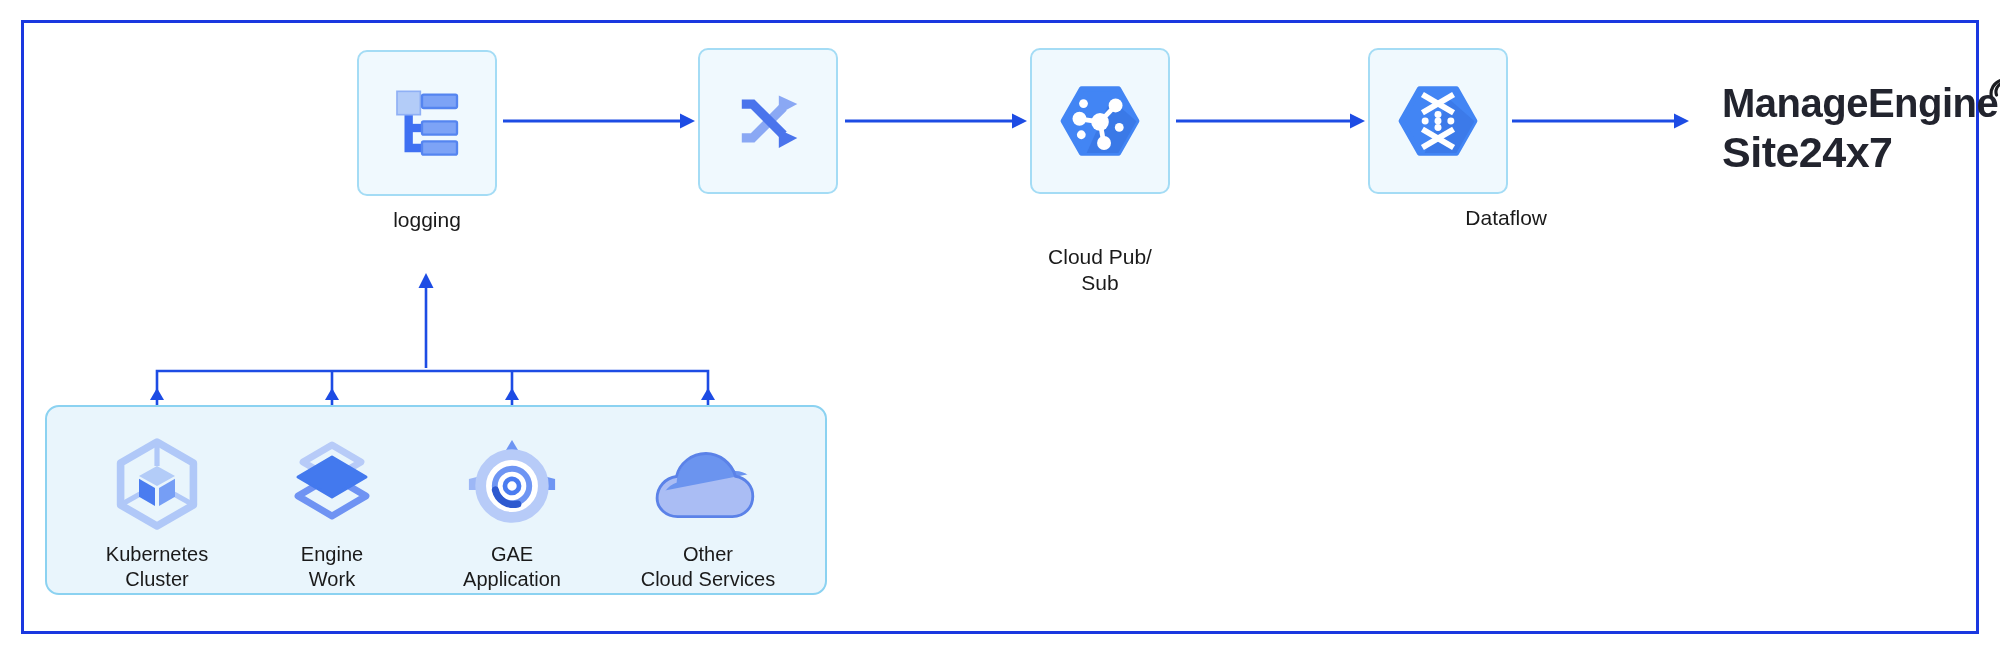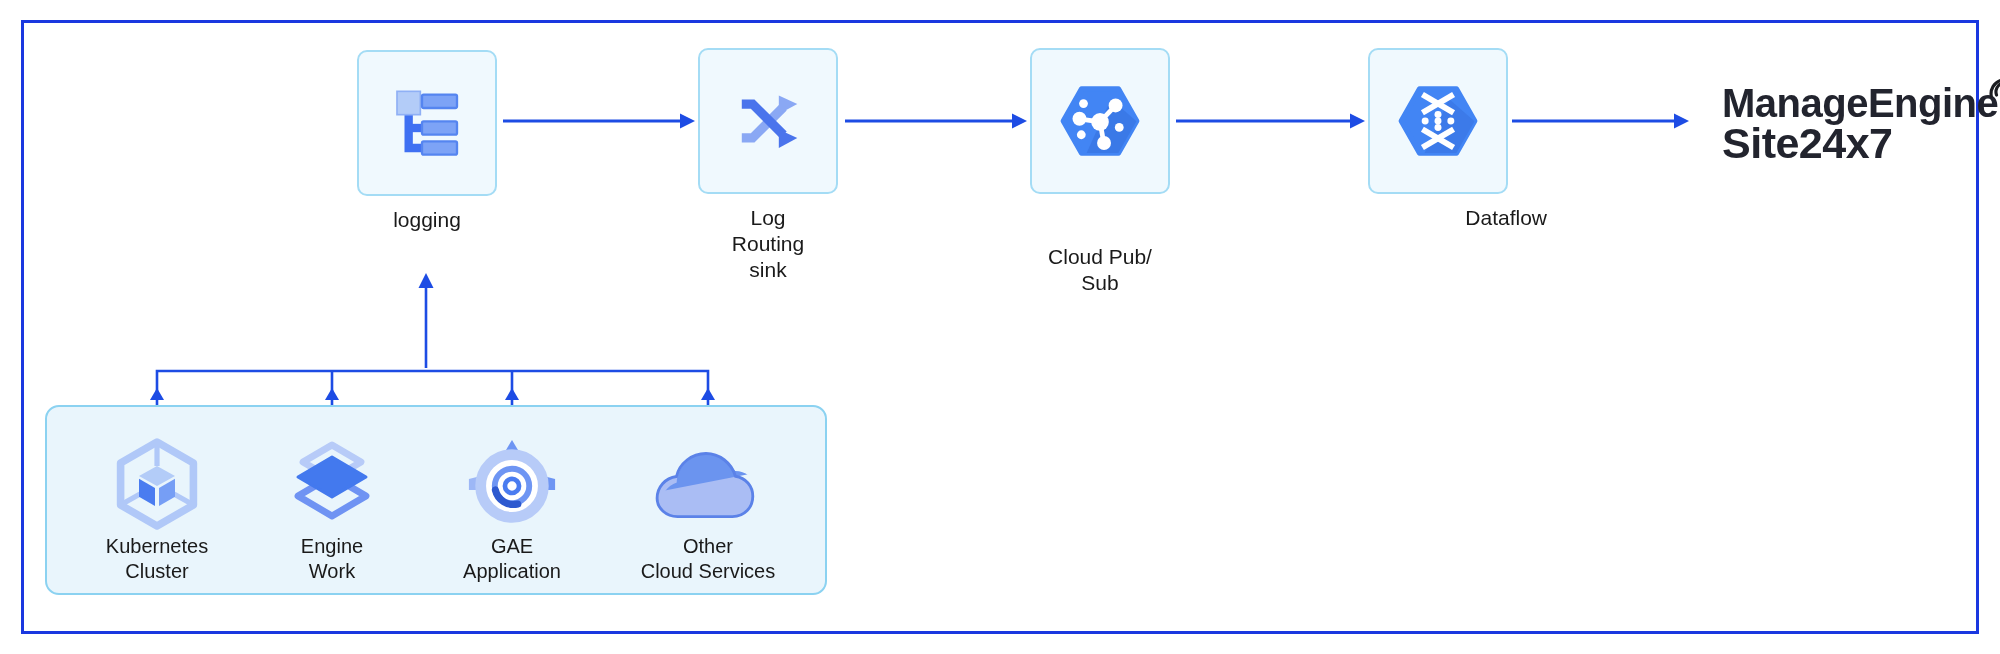--- a/index.html
+++ b/index.html
@@ -22,30 +22,30 @@
         border:2px solid var(--node-border);border-radius:10px;box-sizing:border-box;
         display:flex;align-items:center;justify-content:center;}
   .node-label{position:absolute;width:220px;text-align:center;font-size:21px;
         line-height:26px;color:var(--label);}
   .node-label span{display:block;}
   .group{position:absolute;left:45px;top:405px;width:782px;height:190px;
         background:var(--group-fill);border:2px solid var(--group-border);
         border-radius:14px;box-sizing:border-box;}
   .source{position:absolute;width:170px;display:flex;flex-direction:column;align-items:center;}
   .src-icon{height:100px;display:flex;align-items:center;justify-content:center;}
-  .src-label{text-align:center;font-size:20px;line-height:25px;color:var(--label);margin-top:0;}
+  .src-label{text-align:center;font-size:20px;line-height:25px;color:var(--label);margin-top:8px;}
   .src-label span{display:block;}
   .logo{position:absolute;left:1722px;top:86px;}
   .logo-row1{position:relative;display:inline-block;font-size:40px;color:var(--logo-dark);
         white-space:nowrap;line-height:34px;}
   .logo-row1 .b{font-weight:800;letter-spacing:-0.5px;}
   .logo-row1 .r{font-weight:600;letter-spacing:-0.5px;}
   .swoosh{position:absolute;right:-30px;top:-13px;}
   .logo-row2{font-size:43px;font-weight:800;color:var(--logo-dark);letter-spacing:-0.5px;
-        line-height:44px;margin-top:0;white-space:nowrap;}
+        line-height:44px;margin-top:9px;white-space:nowrap;}
 </style>
 </head>
 <body>
 
 <div class="canvas">
 
   <div class="frame"></div>
 
   <svg class="connectors" width="2000" height="654" viewBox="0 0 2000 654">
     <g stroke="#1d4ce4" stroke-width="3" fill="none">
@@ -88,25 +88,20 @@
   </div>
 
   <div class="node" style="left:698px;top:48px;">
     <svg width="74" height="74" viewBox="0 0 48 48">
       <path d="M7,35 H14 L34,15" stroke="#8aa8f4" stroke-width="6" fill="none"></path>
       <polygon points="43,13 31,7.5 31,19.5" fill="#8aa8f4"></polygon>
       <path d="M7,13 H14 L34,33" stroke="#4a74ec" stroke-width="6" fill="none"></path>
       <polygon points="43,35 31,29.5 31,41.5" fill="#4a74ec"></polygon>
     </svg>
   </div>
-  <div class="node-label" style="left:658px;top:205px;">
-    <span>Log</span>
-    <span>Routing</span>
-    <span>sink</span>
-  </div>
 
   <div class="node" style="left:1030px;top:48px;">
     <svg width="88" height="88" viewBox="0 0 48 48">
       <defs>
           <clipPath id="hexclip1">
             <polygon points="4,24 14,6.5 34,6.5 44,24 34,41.5 14,41.5"></polygon>
           </clipPath>
         </defs>
       <polygon points="4,24 14,6.5 34,6.5 44,24 34,41.5 14,41.5" fill="#4285f4" stroke="#4285f4" stroke-width="3" stroke-linejoin="round"></polygon>
       <polygon points="30,12 46,26 36,43 16,43" fill="#356fdd" opacity="0.55" clip-path="url(#hexclip1)"></polygon>

